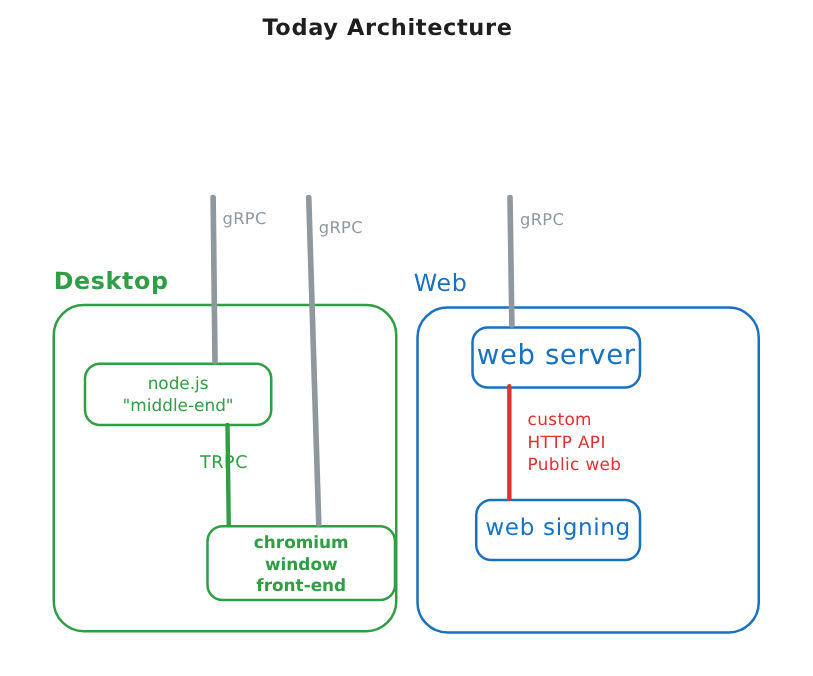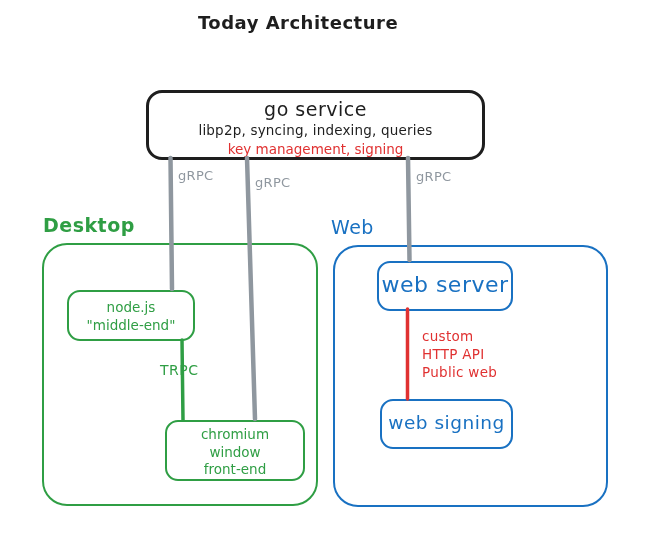--- a/index.html
+++ b/index.html
@@ -9,21 +9,21 @@
     height: 541px;
     background: #ffffff;
     font-family: "DejaVu Sans", sans-serif;
     color: var(--ink, #1e1e1e);
     overflow: hidden;
   }
   .abs { position: absolute; }
 
   
   .diagram-title {
-    left: 148px; top: 12px; width: 300px;
+    left: 160px; top: 12px; width: 300px;
     text-align: center;
     font-size: 18px; font-weight: bold;
     letter-spacing: 0.5px;
     z-index: 3;
   }
 
   
   .box { box-sizing: border-box; background: #ffffff; z-index: 1; }
   .go-box {
     left: 146px; top: 90px; width: 339px; height: 70px;
@@ -41,30 +41,31 @@
     left: 42px; top: 243px; width: 276px; height: 263px;
     border: 2.5px solid var(--green, #2f9e44);
   }
   .web-box {
     left: 333px; top: 245px; width: 275px; height: 262px;
     border: 2.5px solid var(--blue, #1971c2);
   }
 
   .inner-box { border-radius: 13px; text-align: center; z-index: 1; }
   .nodejs-box {
-    left: 67px; top: 290px; width: 128px; height: 51px;
+    left: 67px; top: 290px; width: 151px; height: 51px;
     border: 2.5px solid var(--green, #2f9e44);
     font-size: 13.5px; line-height: 18px; color: var(--green, #2f9e44);
     padding-top: 6px;
   }
   .chromium-box {
-    left: 165px; top: 420px; width: 140px; height: 61px;
+    left: 165px; top: 420px; width: 152px; height: 61px;
     border: 2.5px solid var(--green, #2f9e44);
     font-size: 13.5px; line-height: 17.5px; color: var(--green, #2f9e44);
     padding-top: 4px;
+    font-weight: bold;
   }
   .webserver-box {
     left: 377px; top: 261px; width: 136px; height: 50px;
     border: 2.5px solid var(--blue, #1971c2);
     font-size: 22px; line-height: 44px; color: var(--blue, #1971c2);
     letter-spacing: 0.5px;
     text-align: center;
   }
   .webclient-box {
     left: 380px; top: 399px; width: 133px; height: 50px;
@@ -98,25 +99,20 @@
     z-index: 2; pointer-events: none;
   }
 </style>
 </head>
 <body>
 
 <div id="canvas">
 
   <div class="abs diagram-title">Today Architecture</div>
 
-  <div class="abs box go-box">
-    <div class="go-title">go service</div>
-    <div class="go-sub">libp2p, syncing, indexing, queries</div>
-    <div class="go-red">key management, signing</div>
-  </div>
 
   <div class="abs section-label desktop-label">Desktop</div>
   <div class="abs box section-box desktop-box"></div>
 
   <div class="abs box inner-box nodejs-box">
     <div>node.js</div>
     <div>"middle-end"</div>
   </div>
 
   <div class="abs box inner-box chromium-box">

